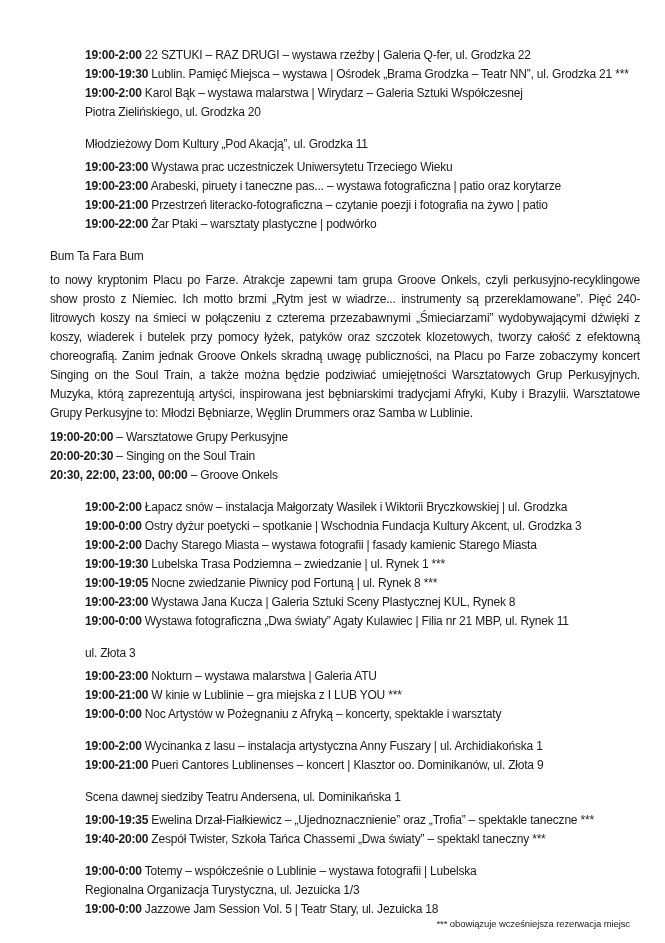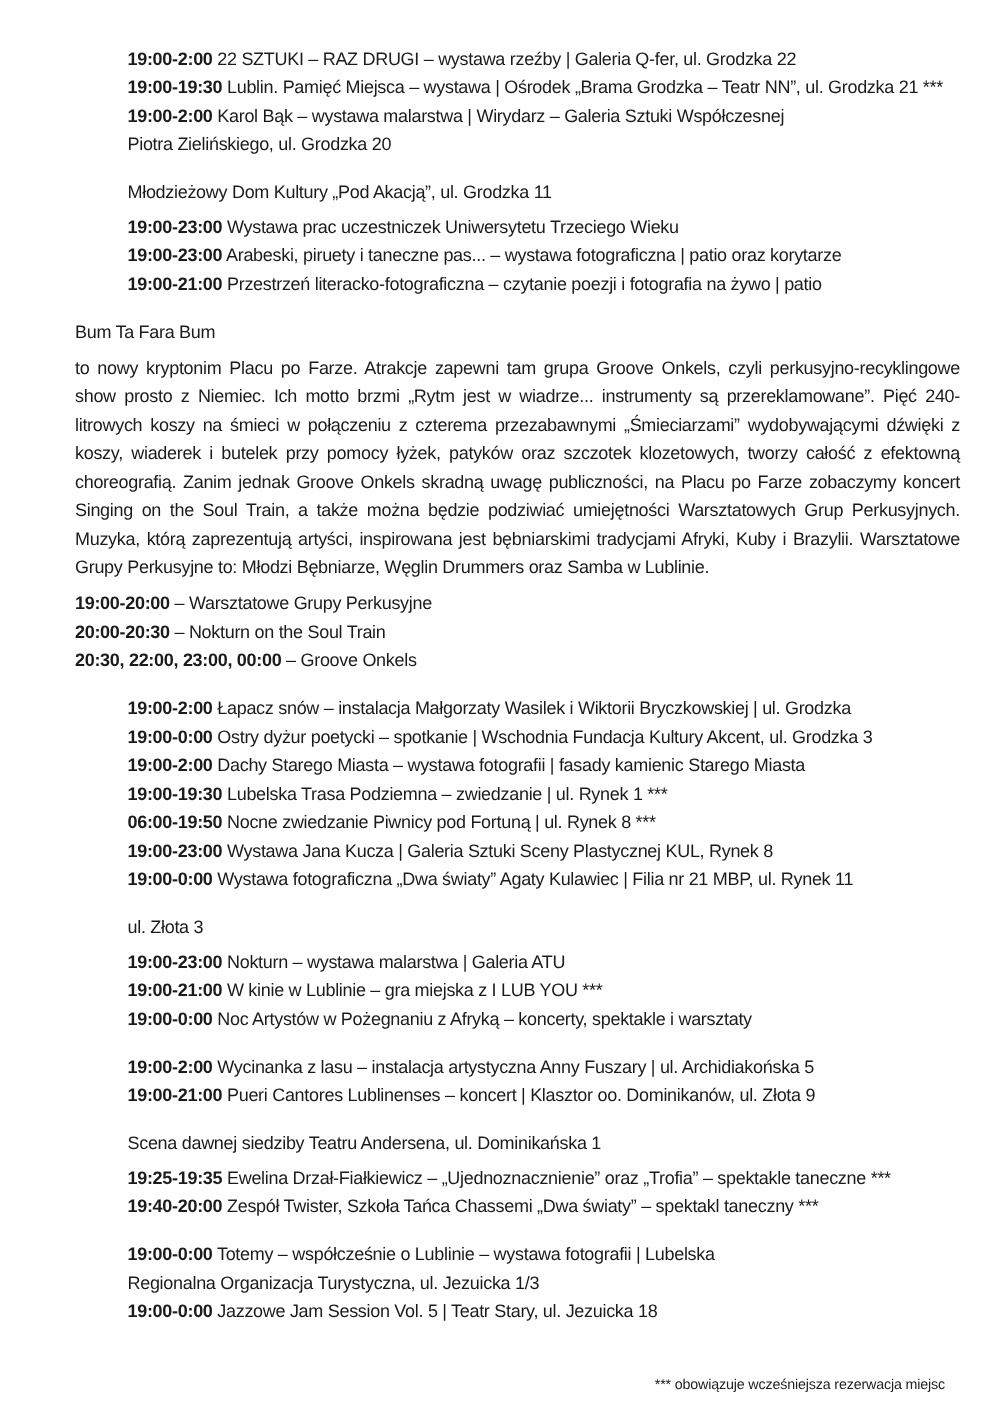--- a/index.html
+++ b/index.html
@@ -7,21 +7,21 @@
     width: 665px;
     height: 943px;
     background: #ffffff;
     overflow: hidden;
     position: relative;
     font-family: "Liberation Sans", sans-serif;
     font-size: 12px;
     color: #1b1b1b;
     letter-spacing: -0.2px;
   }
-  #content { padding: 30px 25px 0 50px; }
+  #content { padding: 30px 25px 0 50px; margin-top: 16px; }
   .section { margin-top: 13px; }
   .section:first-child { margin-top: 0; }
   .section.indent { margin-left: 35px; }
   .sec-header {
     font-weight: 400;
     line-height: 19px;
     margin-bottom: 4px;
     white-space: pre;
   }
   .event-line {
@@ -55,50 +55,51 @@
         <div class="event-line"><span class="time">19:00-2:00</span><span class="etext"> 22 SZTUKI – RAZ DRUGI – wystawa rzeźby | Galeria Q-fer, ul. Grodzka 22</span></div>
         <div class="event-line"><span class="time">19:00-19:30</span><span class="etext"> Lublin. Pamięć Miejsca – wystawa | Ośrodek „Brama Grodzka – Teatr NN”, ul. Grodzka 21 ***</span></div>
         <div class="event-line"><span class="time">19:00-2:00</span><span class="etext"> Karol Bąk – wystawa malarstwa | Wirydarz – Galeria Sztuki Współczesnej
 Piotra Zielińskiego, ul. Grodzka 20</span></div>
       </section>
       <section class="section indent">
         <div class="sec-header">Młodzieżowy Dom Kultury „Pod Akacją”, ul. Grodzka 11</div>
         <div class="event-line"><span class="time">19:00-23:00</span><span class="etext"> Wystawa prac uczestniczek Uniwersytetu Trzeciego Wieku</span></div>
         <div class="event-line"><span class="time">19:00-23:00</span><span class="etext"> Arabeski, piruety i taneczne pas... – wystawa fotograficzna | patio oraz korytarze</span></div>
         <div class="event-line"><span class="time">19:00-21:00</span><span class="etext"> Przestrzeń literacko-fotograficzna – czytanie poezji i fotografia na żywo | patio</span></div>
+        <div class="event-line"><span class="time">19:00-22:00</span><span class="etext"> Żar Ptaki – warsztaty plastyczne | podwórko</span></div>
       </section>
       <section class="section">
         <div class="sec-header">Bum Ta Fara Bum</div>
         <p class="para"><span>to nowy kryptonim Placu po Farze. Atrakcje zapewni tam grupa </span><span class="b">Groove Onkels</span><span>, czyli perkusyjno-recyklingowe show prosto z Niemiec. Ich motto brzmi „Rytm jest w wiadrze... instrumenty są przereklamowane”. Pięć 240-litrowych koszy na śmieci w połączeniu z czterema przezabawnymi „Śmieciarzami” wydobywającymi dźwięki z koszy, wiaderek i butelek przy pomocy łyżek, patyków oraz szczotek klozetowych, tworzy całość z efektowną choreografią. Zanim jednak Groove Onkels skradną uwagę publiczności, na Placu po Farze zobaczymy koncert </span><span class="b">Singing on the Soul Train</span><span>, a także można będzie podziwiać umiejętności </span><span class="b">Warsztatowych Grup Perkusyjnych</span><span>. Muzyka, którą zaprezentują artyści, inspirowana jest bębniarskimi tradycjami Afryki, Kuby i Brazylii. Warsztatowe Grupy Perkusyjne to: Młodzi Bębniarze, Węglin Drummers oraz Samba w Lublinie.</span></p>
         <div class="event-line"><span class="time">19:00-20:00</span><span class="etext"> – Warsztatowe Grupy Perkusyjne</span></div>
-        <div class="event-line"><span class="time">20:00-20:30</span><span class="etext"> – Nokturn on the Soul Train</span></div>
+        <div class="event-line"><span class="time">20:00-20:30</span><span class="etext"> – Singing on the Soul Train</span></div>
         <div class="event-line"><span class="time">20:30, 22:00, 23:00, 00:00</span><span class="etext"> – Groove Onkels</span></div>
       </section>
       <section class="section indent">
         <div class="event-line"><span class="time">19:00-2:00</span><span class="etext"> Łapacz snów – instalacja Małgorzaty Wasilek i Wiktorii Bryczkowskiej | ul. Grodzka</span></div>
         <div class="event-line"><span class="time">19:00-0:00</span><span class="etext"> Ostry dyżur poetycki – spotkanie | Wschodnia Fundacja Kultury Akcent, ul. Grodzka 3</span></div>
         <div class="event-line"><span class="time">19:00-2:00</span><span class="etext"> Dachy Starego Miasta – wystawa fotografii | fasady kamienic Starego Miasta</span></div>
         <div class="event-line"><span class="time">19:00-19:30</span><span class="etext"> Lubelska Trasa Podziemna – zwiedzanie | ul. Rynek 1 ***</span></div>
-        <div class="event-line"><span class="time">06:00-19:50</span><span class="etext"> Nocne zwiedzanie Piwnicy pod Fortuną | ul. Rynek 8 ***</span></div>
+        <div class="event-line"><span class="time">19:00-19:05</span><span class="etext"> Nocne zwiedzanie Piwnicy pod Fortuną | ul. Rynek 8 ***</span></div>
         <div class="event-line"><span class="time">19:00-23:00</span><span class="etext"> Wystawa Jana Kucza | Galeria Sztuki Sceny Plastycznej KUL, Rynek 8</span></div>
         <div class="event-line"><span class="time">19:00-0:00</span><span class="etext"> Wystawa fotograficzna „Dwa światy” Agaty Kulawiec | Filia nr 21 MBP, ul. Rynek 11</span></div>
       </section>
       <section class="section indent">
         <div class="sec-header">ul. Złota 3</div>
         <div class="event-line"><span class="time">19:00-23:00</span><span class="etext"> Nokturn – wystawa malarstwa | Galeria ATU</span></div>
         <div class="event-line"><span class="time">19:00-21:00</span><span class="etext"> W kinie w Lublinie – gra miejska z I LUB YOU ***</span></div>
         <div class="event-line"><span class="time">19:00-0:00</span><span class="etext"> Noc Artystów w Pożegnaniu z Afryką – koncerty, spektakle i warsztaty</span></div>
       </section>
       <section class="section indent">
-        <div class="event-line"><span class="time">19:00-2:00</span><span class="etext"> Wycinanka z lasu – instalacja artystyczna Anny Fuszary | ul. Archidiakońska 5</span></div>
+        <div class="event-line"><span class="time">19:00-2:00</span><span class="etext"> Wycinanka z lasu – instalacja artystyczna Anny Fuszary | ul. Archidiakońska 1</span></div>
         <div class="event-line"><span class="time">19:00-21:00</span><span class="etext"> Pueri Cantores Lublinenses – koncert | Klasztor oo. Dominikanów, ul. Złota 9</span></div>
       </section>
       <section class="section indent">
         <div class="sec-header">Scena dawnej siedziby Teatru Andersena, ul. Dominikańska 1</div>
-        <div class="event-line"><span class="time">19:25-19:35</span><span class="etext"> Ewelina Drzał-Fiałkiewicz – „Ujednoznacznienie” oraz „Trofia” – spektakle taneczne ***</span></div>
+        <div class="event-line"><span class="time">19:00-19:35</span><span class="etext"> Ewelina Drzał-Fiałkiewicz – „Ujednoznacznienie” oraz „Trofia” – spektakle taneczne ***</span></div>
         <div class="event-line"><span class="time">19:40-20:00</span><span class="etext"> Zespół Twister, Szkoła Tańca Chassemi „Dwa światy” – spektakl taneczny ***</span></div>
       </section>
       <section class="section indent">
         <div class="event-line"><span class="time">19:00-0:00</span><span class="etext"> Totemy – współcześnie o Lublinie – wystawa fotografii | Lubelska
 Regionalna Organizacja Turystyczna, ul. Jezuicka 1/3</span></div>
         <div class="event-line"><span class="time">19:00-0:00</span><span class="etext"> Jazzowe Jam Session Vol. 5 | Teatr Stary, ul. Jezuicka 18</span></div>
       </section>
     </div>
   <div class="footer-note">*** obowiązuje wcześniejsza rezerwacja miejsc</div>
 </div>

